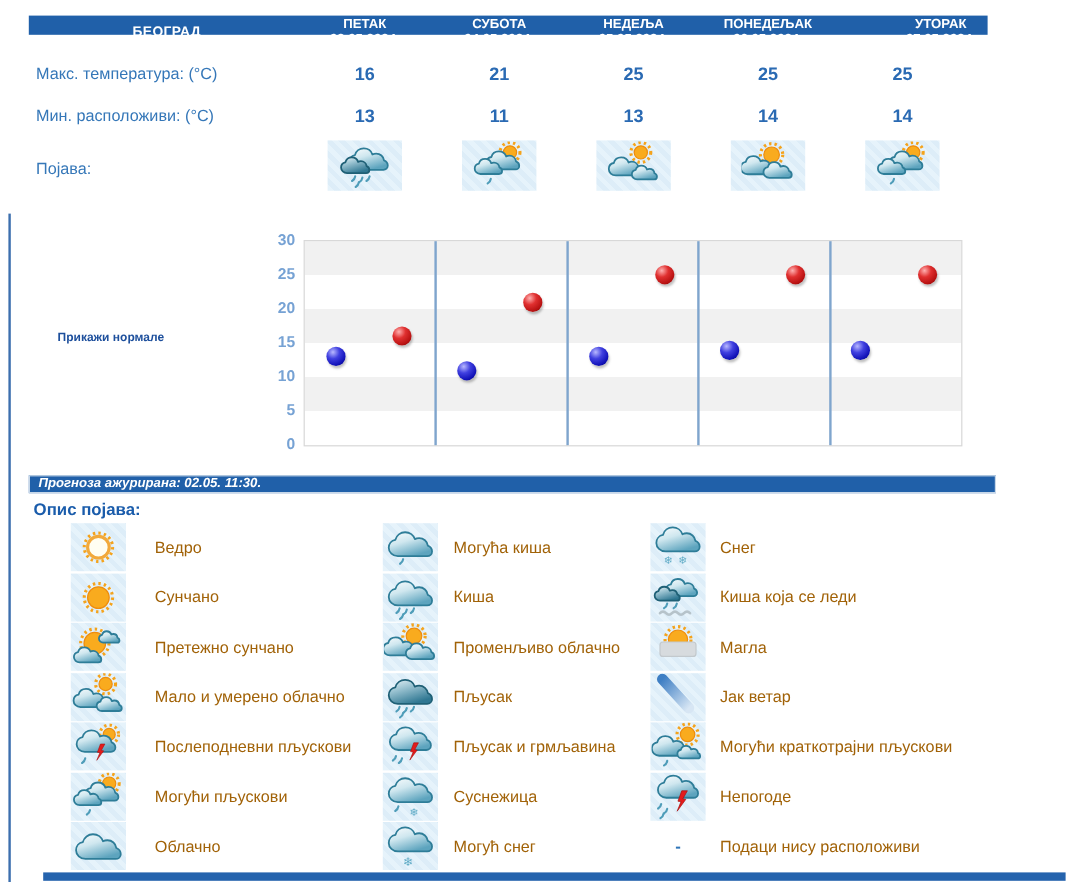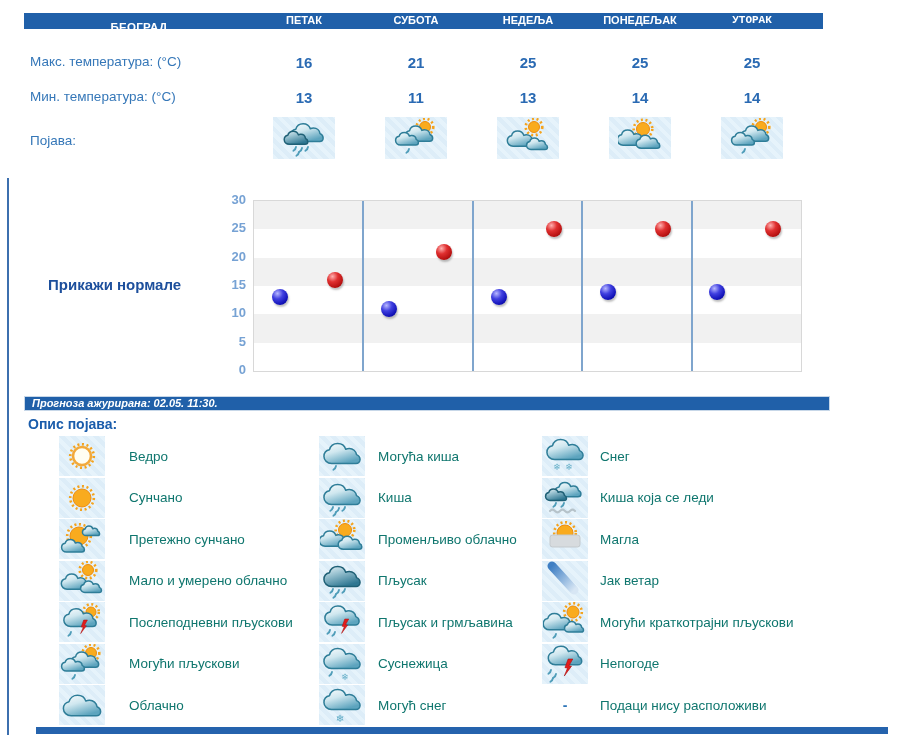--- a/index.html
+++ b/index.html
@@ -11,40 +11,40 @@
         font-size:11.5px;font-weight:bold;display:flex;align-items:center;justify-content:center;letter-spacing:.3px;}
   .daycell{position:absolute;top:0;width:112px;height:27px;color:#fff;text-align:center;
         font-size:11px;font-weight:bold;line-height:13px;padding-top:1px;box-sizing:border-box;}
   
   .rlabel{position:absolute;left:30px;font-size:13.5px;color:#3577b8;}
   .tval{position:absolute;width:60px;text-align:center;font-size:15px;font-weight:bold;color:#2a6ab3;}
   .iconbox{position:absolute;width:62px;height:42px;display:flex;align-items:center;justify-content:center;
         background:repeating-linear-gradient(45deg,#e6f3fb 0 4px,#ddedf8 4px 8px);}
   .iconbox svg{width:44px;height:40px;}
   
-  .normals{position:absolute;left:48px;top:276px;font-size:15px;font-weight:bold;color:#1d4f9c;cursor:pointer;}
+  .normals{position:absolute;left:48px;top:276px;font-size:10px;font-weight:bold;color:#1d4f9c;cursor:pointer;}
   .ytick{position:absolute;width:34px;text-align:right;font-size:13px;font-weight:bold;color:#76a2d4;transform:translateY(-52%);}
   .plot{position:absolute;left:253px;top:200px;width:547px;height:170px;border:1px solid #d8d8d8;box-sizing:content-box;
         background-image:linear-gradient(to bottom,#f1f1f1 0 16.667%,#ffffff 16.667% 33.333%,#f1f1f1 33.333% 50%,#ffffff 50% 66.667%,#f1f1f1 66.667% 83.333%,#ffffff 83.333% 100%);}
   .vline{position:absolute;top:0;width:2px;height:170px;background:#7fa5cd;}
   .dot{position:absolute;width:16px;height:16px;border-radius:50%;box-shadow:1px 2px 2px rgba(0,0,0,.25);}
   .dot.min{background:radial-gradient(circle at 34% 28%,#b8b8ff 0%,#4040e0 35%,#1212b8 70%,#000060 100%);}
   .dot.max{background:radial-gradient(circle at 34% 28%,#ffb0b0 0%,#e03030 35%,#b81212 70%,#600000 100%);}
   
   .updbar{position:absolute;left:24px;top:396px;width:797px;height:13px;background:#2060a9;border:1px solid #c7d7e8;
         color:#fff;font-size:11px;font-style:italic;font-weight:bold;line-height:13px;padding-left:7px;box-sizing:content-box;}
   
   .legendtitle{position:absolute;left:28px;top:416px;font-size:14px;font-weight:bold;color:#1a5cab;}
   .legcol{position:absolute;top:436px;}
   .legitem{display:flex;align-items:center;height:40px;margin-bottom:1.5px;}
   .legicon{width:46px;height:40px;flex:0 0 46px;display:flex;align-items:center;justify-content:center;
         background:repeating-linear-gradient(45deg,#e6f3fb 0 4px,#ddedf8 4px 8px);}
   .legicon.nobg{background:none;font-size:14px;font-weight:bold;color:#2e75b8;}
   .legicon svg{width:44px;height:40px;}
-  .leglabel{font-size:13.5px;color:#0f766e;white-space:nowrap;}
+  .leglabel{font-size:13.5px;color:#a16207;white-space:nowrap;}
   
   .rail-left{position:absolute;left:7px;top:178px;width:2px;height:557px;background:#3c6fae;}
   .rail-bottom{position:absolute;left:36px;top:727px;width:852px;height:7px;background:#2563ad;}
 </style>
 </head>
 <body>
 
 <div class="page">
 
   <div class="hdr">
@@ -59,29 +59,29 @@
           <div>04.05.2024.</div>
         </div>
         <div class="daycell" style="left: 448px;">
           <div>НЕДЕЉА</div>
           <div>05.05.2024.</div>
         </div>
         <div class="daycell" style="left: 560px;">
           <div>ПОНЕДЕЉАК</div>
           <div>06.05.2024.</div>
         </div>
-        <div class="daycell" style="left: 672px; font-family: Liberation Mono, monospace;">
+        <div class="daycell" style="left: 704px;">
           <div>УТОРАК</div>
           <div>07.05.2024.</div>
         </div>
       </div>
   </div>
 
   <span class="rlabel" style="top:54px">Макс. температура: (°C)</span>
-  <span class="rlabel" style="top:89px">Мин. температура: (°C)</span>
+  <span class="rlabel" style="top:89px">Мин. расположиви: (°C)</span>
   <span class="rlabel" style="top:133px">Појава:</span>
   <div id="maxRow">
       <span class="tval" style="left: 274px; top: 54px;">16</span>
       <span class="tval" style="left: 386px; top: 54px;">21</span>
       <span class="tval" style="left: 498px; top: 54px;">25</span>
       <span class="tval" style="left: 610px; top: 54px;">25</span>
       <span class="tval" style="left: 722px; top: 54px;">25</span>
     </div>
   <div id="minRow">
       <span class="tval" style="left: 274px; top: 89px;">13</span>

